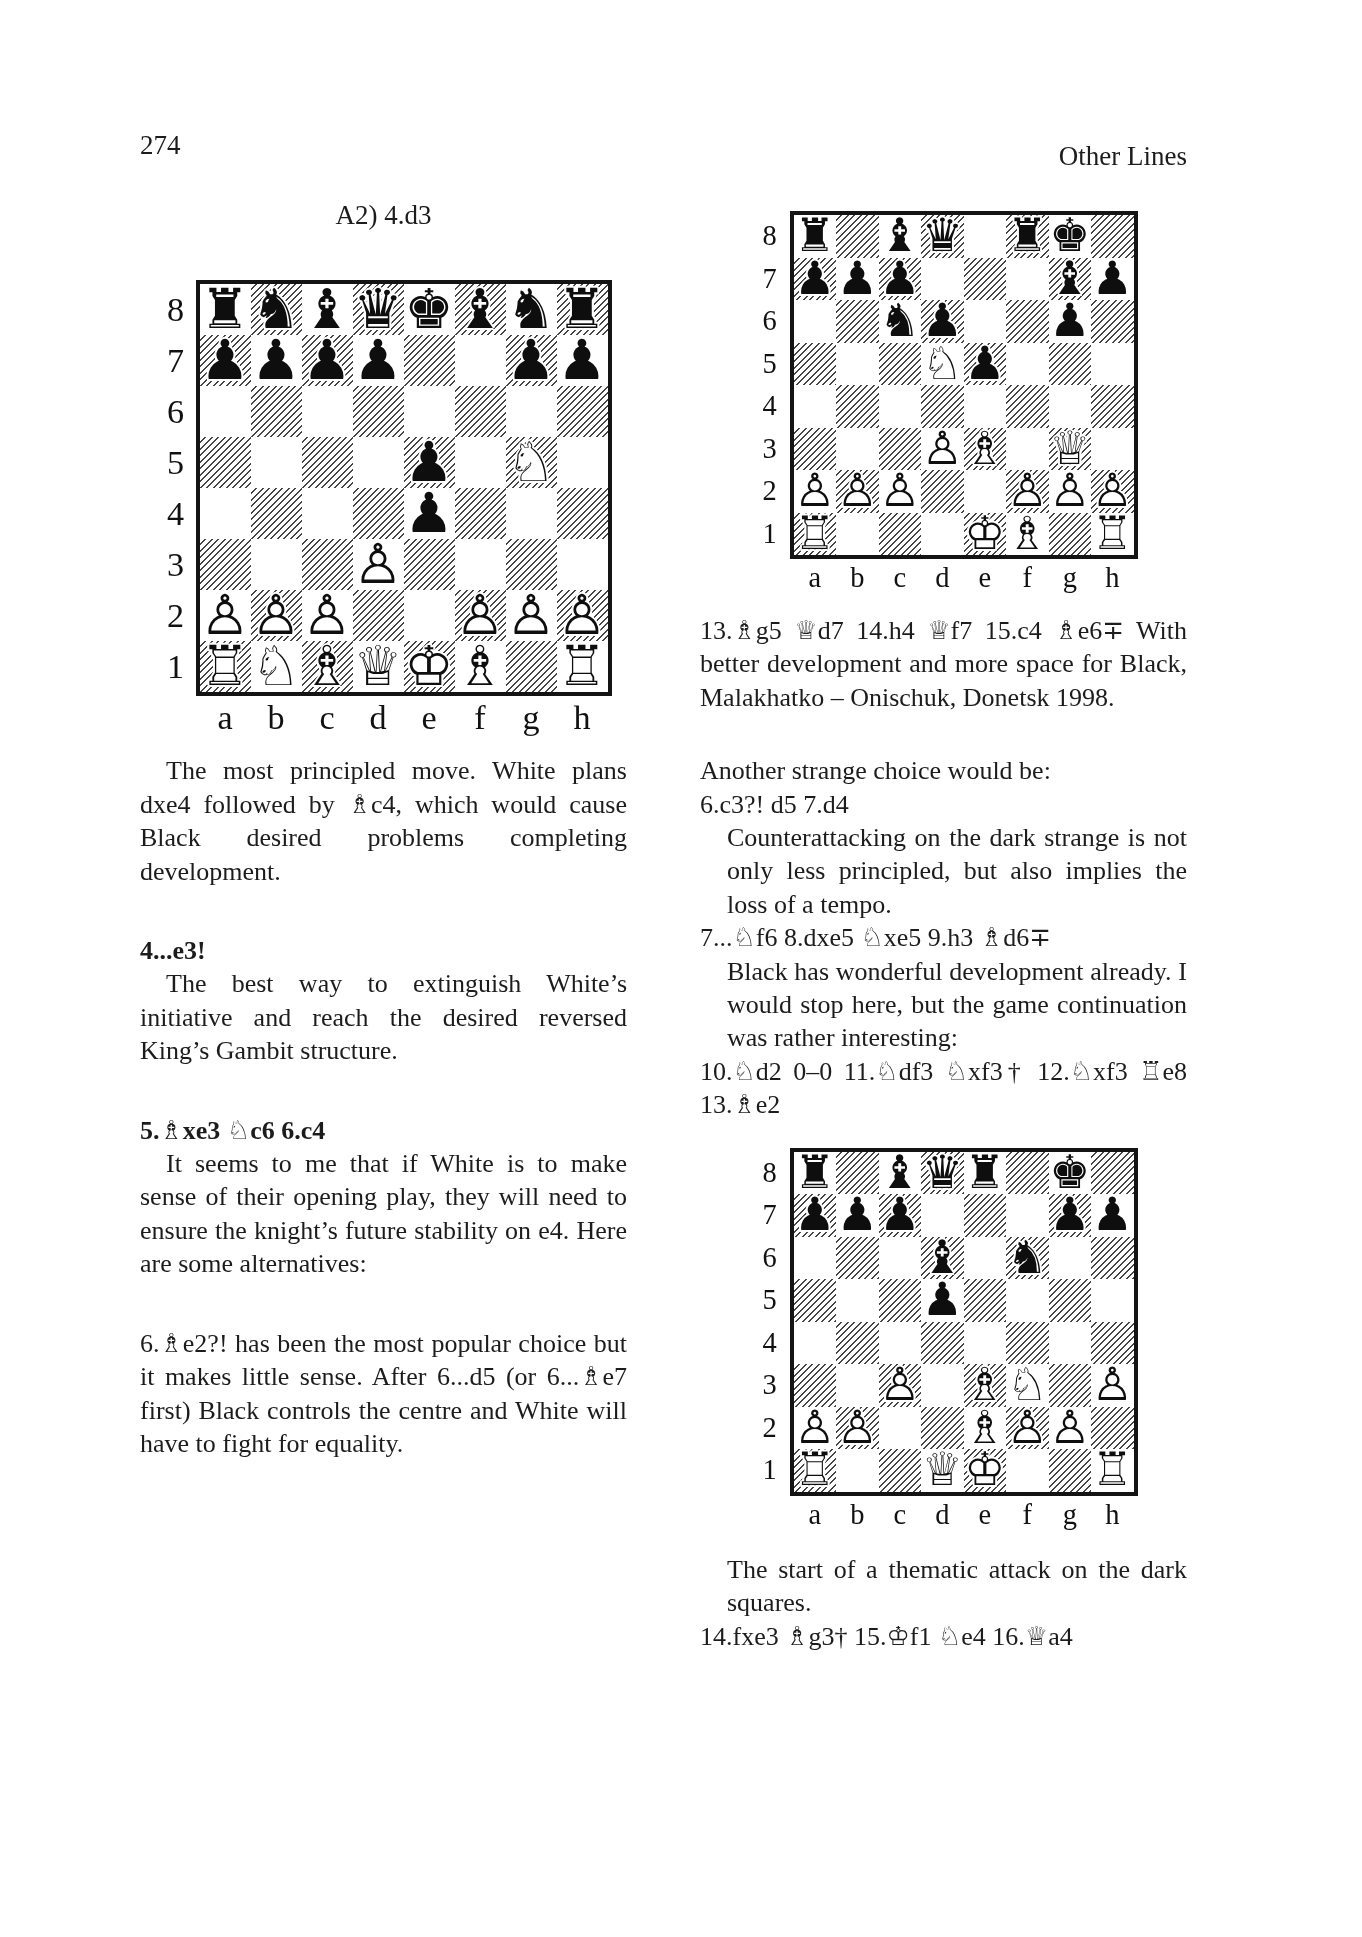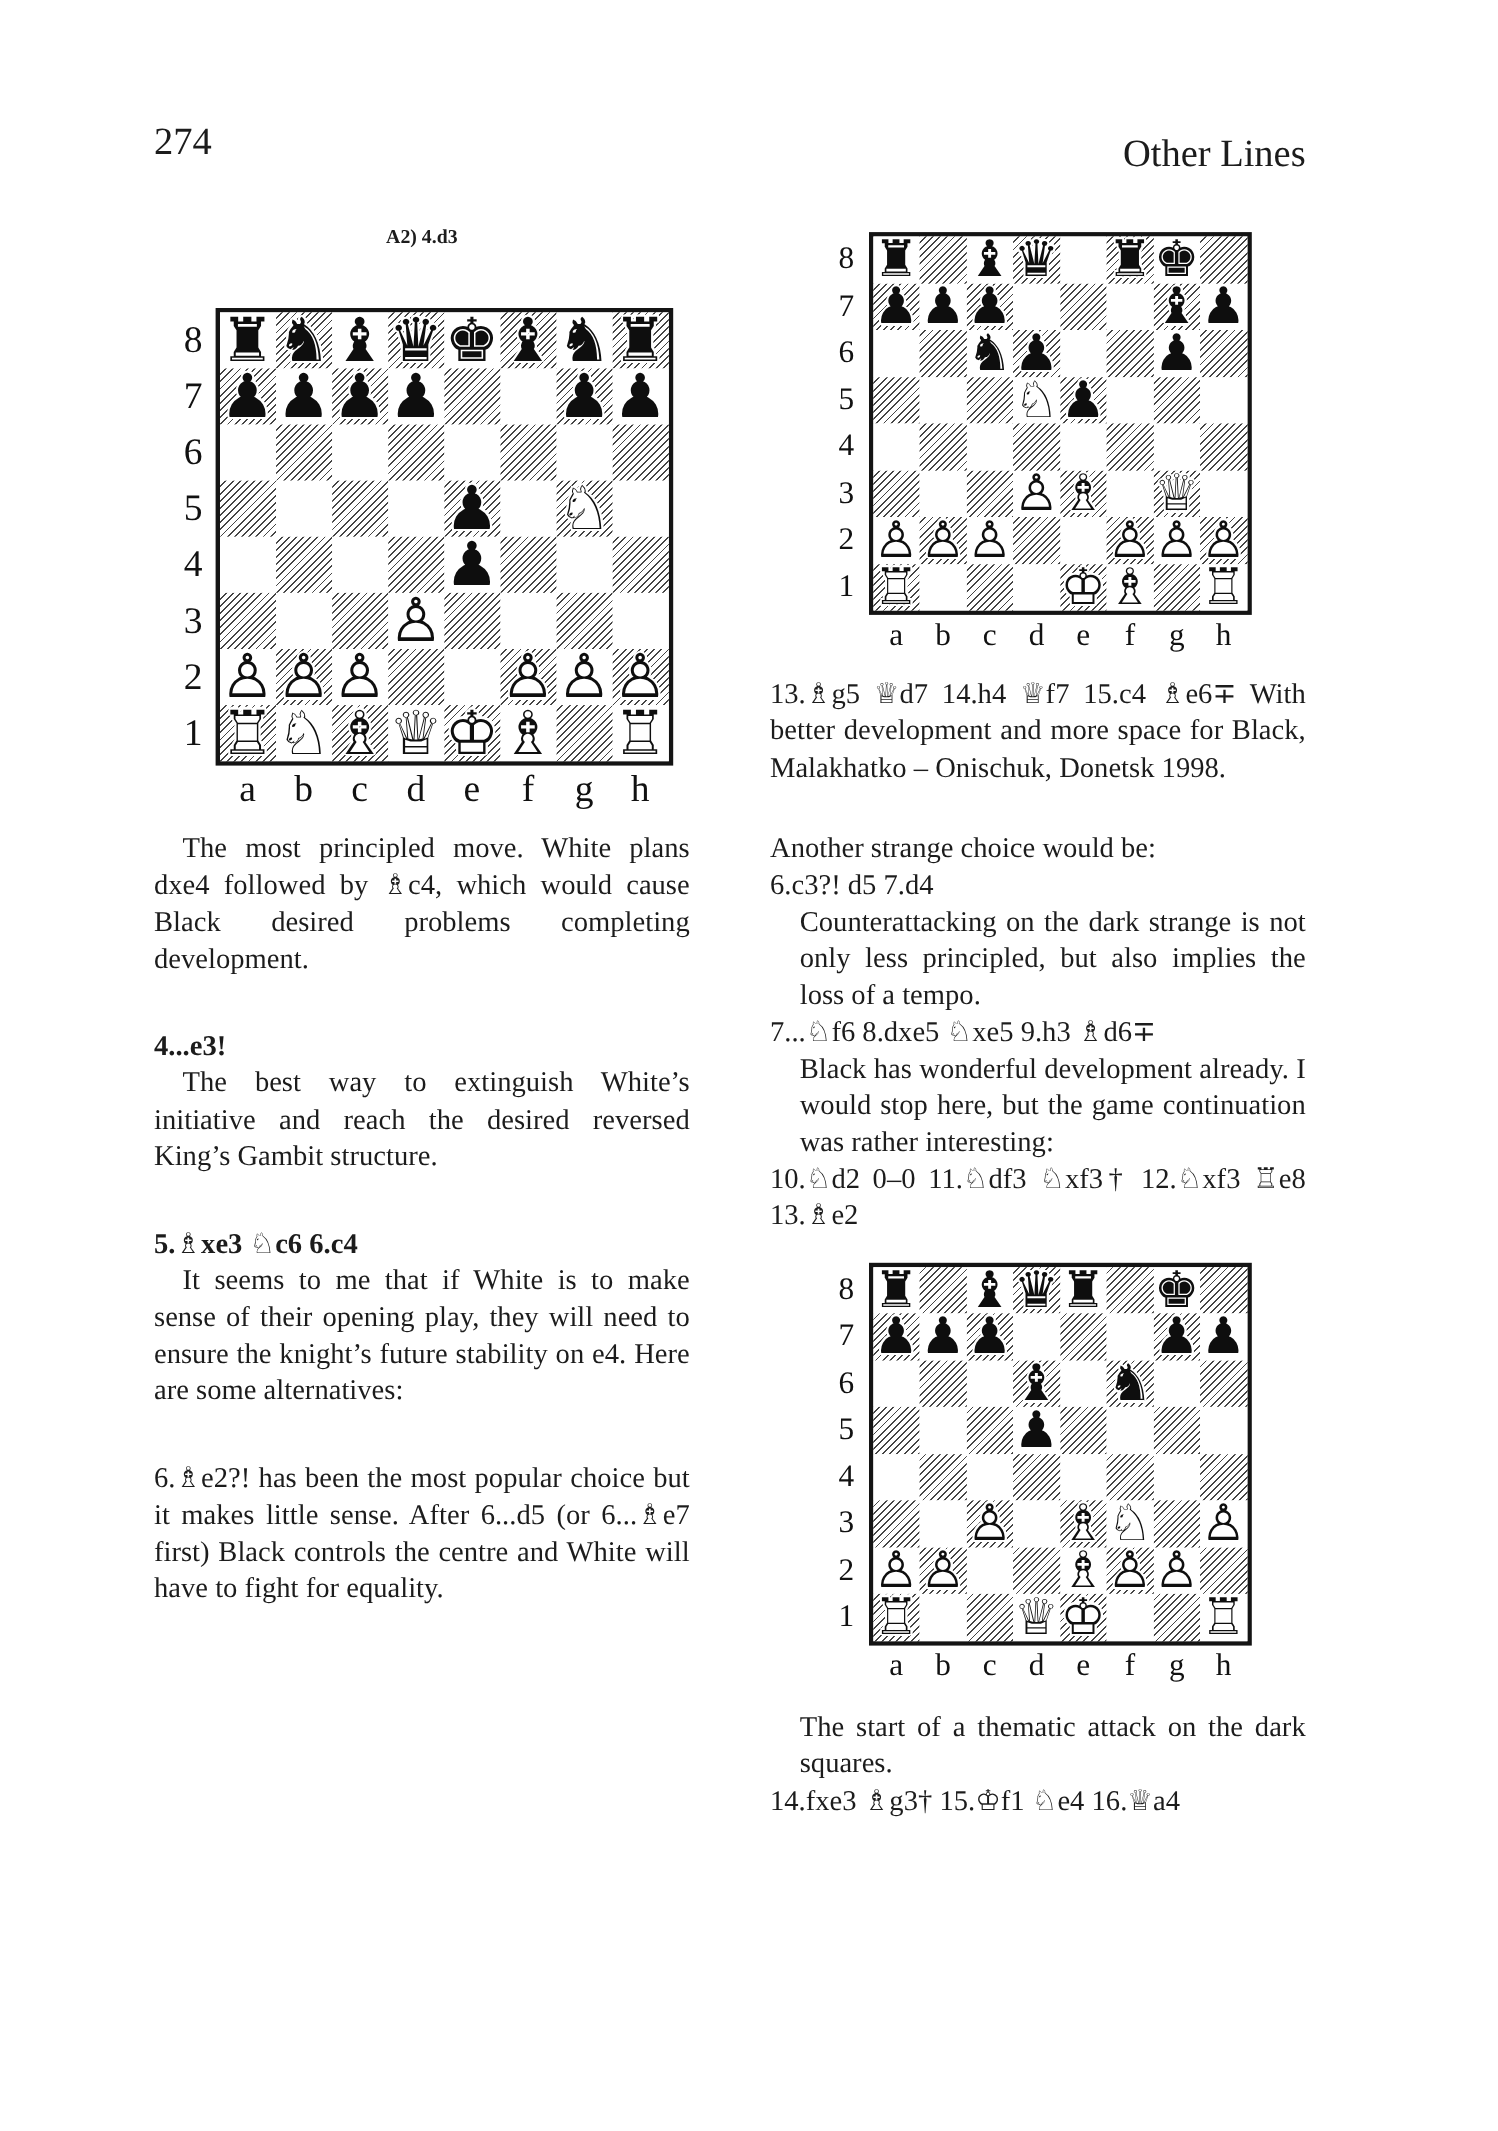--- a/index.html
+++ b/index.html
@@ -1,29 +1,29 @@
 <!DOCTYPE html>
 <html><head>
 <meta charset="utf-8">
 <style>
   html,body{margin:0;padding:0;}
   body{
     width:1362px;height:1937px;position:relative;background:#ffffff;
     font-family:"Liberation Serif","DejaVu Sans",serif;color:#1c1c1c;
   }
-  .runhead{position:absolute;top:112px;left:140px;width:1047px;height:36px;font-size:35px;line-height:34px;}
+  .runhead{position:absolute;top:128px;left:140px;width:1047px;height:36px;font-size:27px;line-height:34px;}
   .pagenum{position:absolute;left:0;top:0;}
   .headtitle{display:block;text-align:right;margin-top:11px;}
   .col{position:absolute;width:487px;font-size:26px;line-height:33.4px;text-align:justify;}
   .col-left{left:140px;top:199px;}
   .col-right{left:700px;top:211px;}
   .blk{margin:0;}
   .blk.sp{margin-top:46px;}
   .col-right .blk.sp{margin-top:40px;}
-  .title{text-align:center;font-weight:bold;font-size:18px;margin:0 0 0 0;}
+  .title{text-align:center;font-weight:normal;font-size:27px;margin:0 0 0 0;}
   .heading{font-weight:bold;}
   .indent{text-indent:26px;}
   .bindent{margin-left:27px;}
   
   .diagram{width:max-content;}
   .col-left .diagram{--sq:51px;margin:48px auto 16px;}
   .col-right .diagram{--sq:42.5px;}
   .col-right .diagram:first-child{margin:0 auto 13px;}
   .col-right .diagram:not(:first-child){margin:26px auto 15px;}
   .dg{display:grid;grid-template-columns:40px max-content;grid-template-rows:max-content 42px;}

